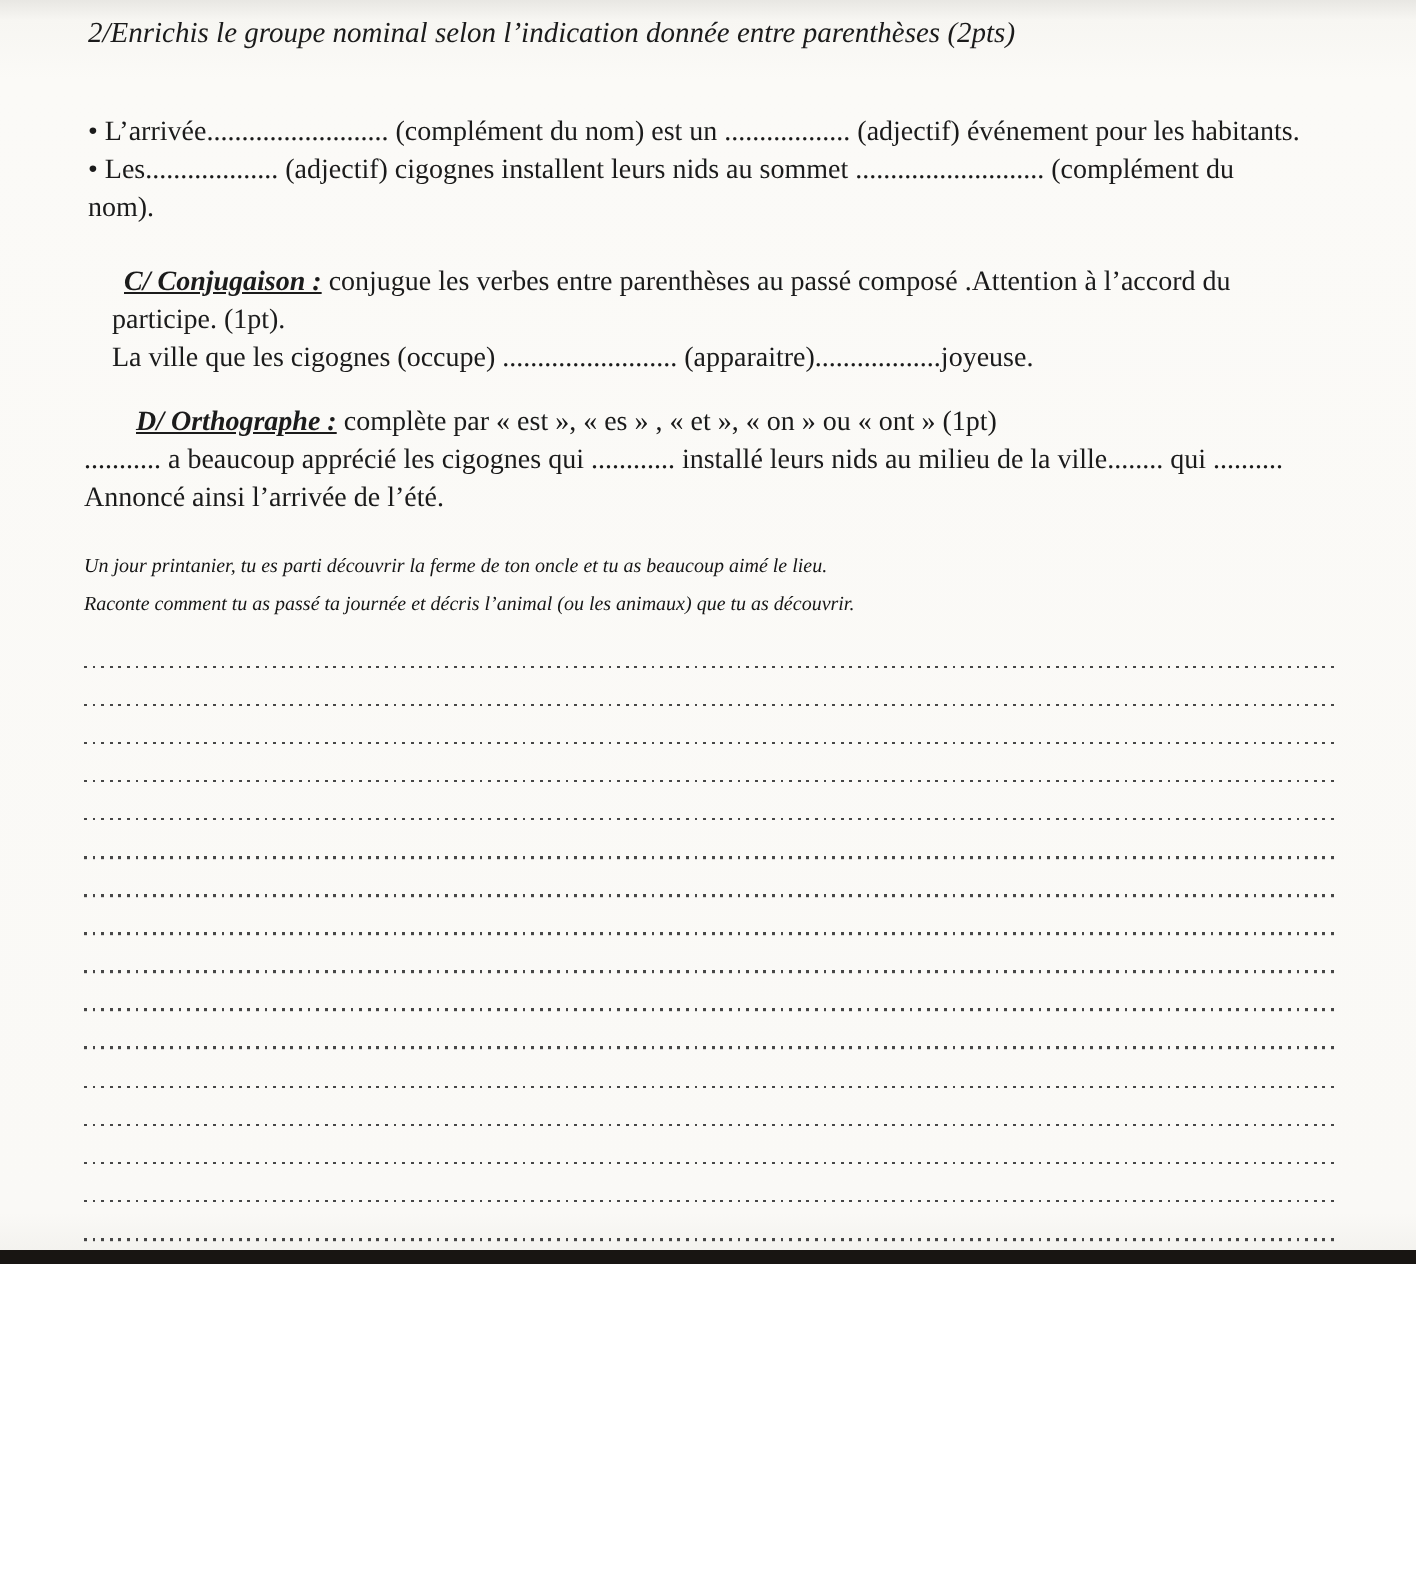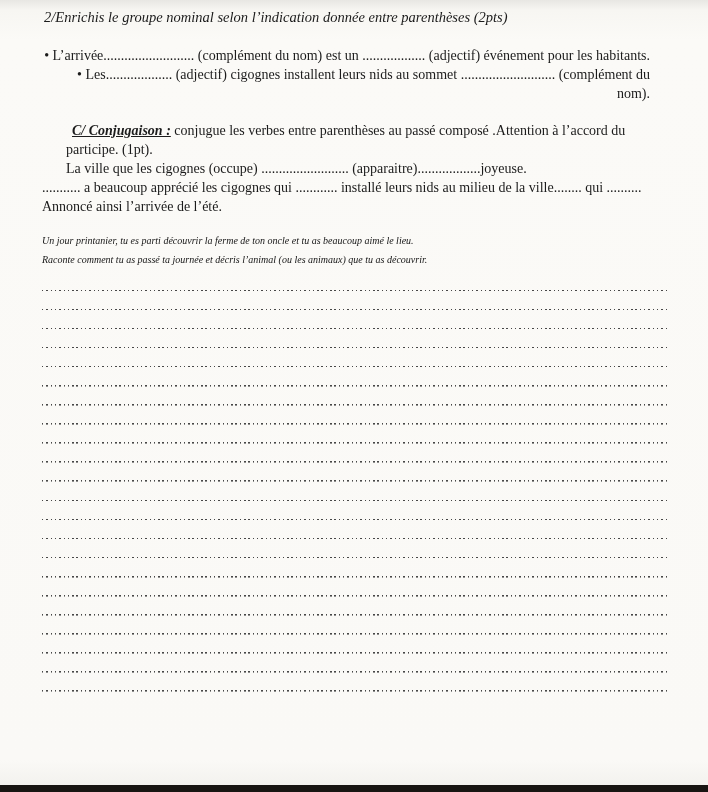--- a/index.html
+++ b/index.html
@@ -1,33 +1,33 @@
 <!DOCTYPE html>
 <html><head>
 <meta charset="utf-8">
 <style>
   * { margin:0; padding:0; box-sizing:border-box; }
   html,body { width:708px; height:792px; }
   body { font-family:"Liberation Serif","DejaVu Serif",serif; }
 
   .scan {
-    position:relative; width:708px; height:792px; overflow:hidden;
+    position:relative; width:708px; height:632px; overflow:hidden;
     background:linear-gradient(180deg,#e8e7e3 0px,#f7f6f2 10px,#fbfaf7 40px,#faf9f6 96%,#f1f0ec 100%);
     color:#1b1b1b;
   }
   .content { position:absolute; top:8px; left:44px; right:38px; }
 
   .heading2 { font-style:italic; font-size:14.5px; line-height:19px; }
 
-  .bullets { list-style:none; margin-top:19px; width:606px;text-align:right; }
+  .bullets { list-style:none; margin-top:30px; width:606px; }
   .bullet { font-size:14px; line-height:19px; }
   .bullet::before { content:"\2022\00a0 "; font-size:14px; }
 
   .para { font-size:14px; line-height:19px; }
-  .c-block { margin-left:22px; width:588px; }
+  .c-block { margin-left:12px; width:588px; }
   .first-indent { text-indent:6px; }
   .lbl { font-weight:bold; font-style:italic; text-decoration:underline; }
   .gap-lg { margin-top:18px; }
   .gap-md { margin-top:13px; }
 
   .d-head { margin-left:18px; width:588px; }
   .d-ex { margin-left:-2px; width:614px; }
 
   .essay-heading {
     margin-top:23px; margin-left:0;
@@ -57,20 +57,21 @@
     <p class="heading2">2/Enrichis le groupe nominal selon l’indication donnée entre parenthèses (2pts)</p>
 
     <ul class="bullets">
       <li class="bullet">L’arrivée.......................... (complément du nom) est un .................. (adjectif) événement pour les habitants.</li>
       <li class="bullet">Les................... (adjectif) cigognes installent leurs nids au sommet ........................... (complément du nom).</li>
     </ul>
 
     <p class="para c-block gap-lg first-indent"><span class="lbl">C/ Conjugaison :</span><span> conjugue les verbes entre parenthèses au passé composé .Attention à l’accord du participe. (1pt).</span></p>
     <p class="para c-block">La ville que les cigognes (occupe) ......................... (apparaitre)..................joyeuse.</p>
 
+    <p class="para d-head gap-md first-indent"><span class="lbl">D/ Orthographe :</span><span> complète par « est », « es » , « et », « on » ou « ont » (1pt)</span></p>
     <p class="para d-ex">........... a beaucoup apprécié les cigognes qui ............ installé leurs nids au milieu de la ville........ qui .......... Annoncé ainsi l’arrivée de l’été.</p>
 
 
     <p class="prompt"><span>Un jour printanier, tu es parti découvrir la ferme de ton oncle et tu as beaucoup aimé le lieu.</span><br><span>Raconte comment tu as passé ta journée et décris l’animal (ou les animaux) que tu as découvrir.</span></p>
 
     <div class="lines">
         <div class="dotline"></div>
         <div class="dotline"></div>
         <div class="dotline"></div>
         <div class="dotline"></div>

